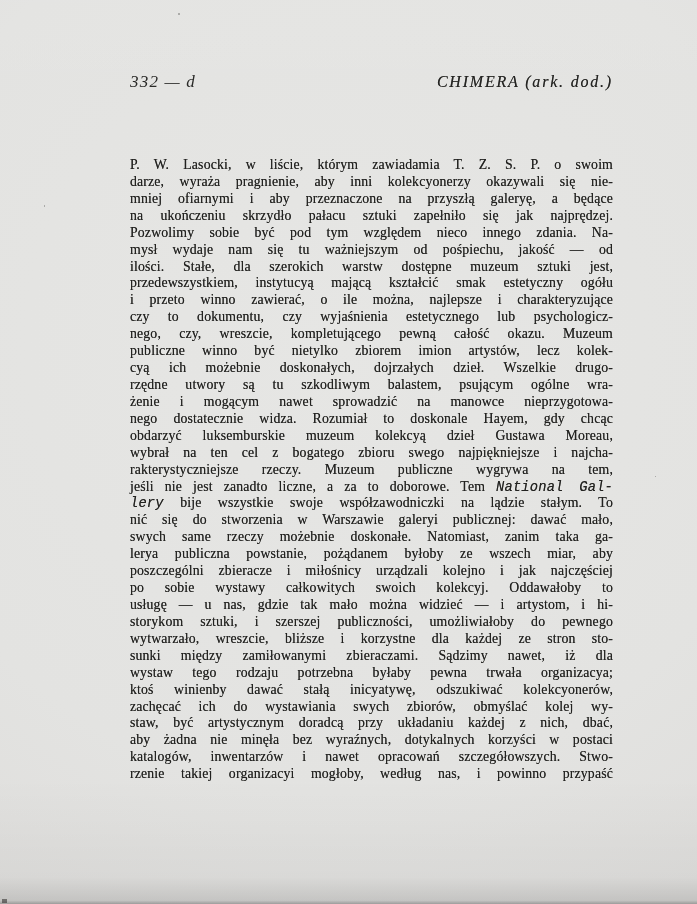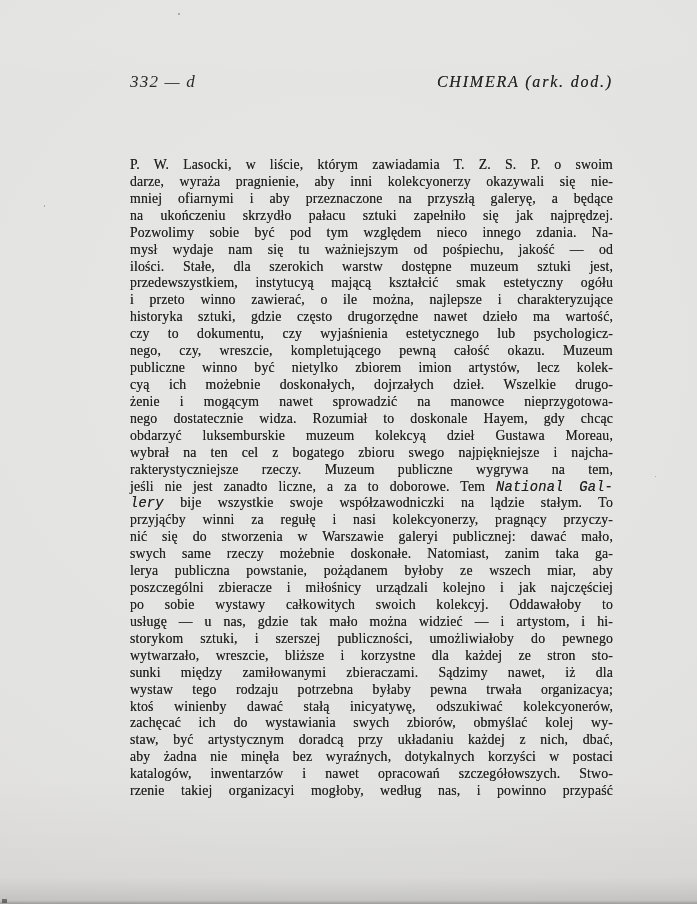--- a/index.html
+++ b/index.html
@@ -103,33 +103,32 @@
   <div class="textblock">
       <div class="line"><span>P. W. Lasocki, w liście, którym zawiadamia T. Z. S. P. o swoim</span></div>
       <div class="line"><span>darze, wyraża pragnienie, aby inni kolekcyonerzy okazywali się nie-</span></div>
       <div class="line"><span>mniej ofiarnymi i aby przeznaczone na przyszłą galeryę, a będące</span></div>
       <div class="line"><span>na ukończeniu skrzydło pałacu sztuki zapełniło się jak najprędzej.</span></div>
       <div class="line"><span>Pozwolimy sobie być pod tym względem nieco innego zdania. Na-</span></div>
       <div class="line"><span>mysł wydaje nam się tu ważniejszym od pośpiechu, jakość — od</span></div>
       <div class="line"><span>ilości. Stałe, dla szerokich warstw dostępne muzeum sztuki jest,</span></div>
       <div class="line"><span>przedewszystkiem, instytucyą mającą kształcić smak estetyczny ogółu</span></div>
       <div class="line"><span>i przeto winno zawierać, o ile można, najlepsze i charakteryzujące</span></div>
-      <div class="line"><span>historyka sztuki, gdzie często drugorzędne nawet dzieło ma wartość,</span></div>
       <div class="line"><span>czy to dokumentu, czy wyjaśnienia estetycznego lub psychologicz-</span></div>
       <div class="line"><span>nego, czy, wreszcie, kompletującego pewną całość okazu. Muzeum</span></div>
       <div class="line"><span>publiczne winno być nietylko zbiorem imion artystów, lecz kolek-</span></div>
       <div class="line"><span>cyą ich możebnie doskonałych, dojrzałych dzieł. Wszelkie drugo-</span></div>
+      <div class="line"><span>rzędne utwory są tu szkodliwym balastem, psującym ogólne wra-</span></div>
       <div class="line"><span>żenie i mogącym nawet sprowadzić na manowce nieprzygotowa-</span></div>
       <div class="line"><span>nego dostatecznie widza. Rozumiał to doskonale Hayem, gdy chcąc</span></div>
       <div class="line"><span>obdarzyć luksemburskie muzeum kolekcyą dzieł Gustawa Moreau,</span></div>
       <div class="line"><span>wybrał na ten cel z bogatego zbioru swego najpiękniejsze i najcha-</span></div>
       <div class="line"><span>rakterystyczniejsze rzeczy. Muzeum publiczne wygrywa na tem,</span></div>
       <div class="line"><span>jeśli nie jest zanadto liczne, a za to doborowe. Tem </span><span class="it">National Gal-</span></div>
       <div class="line"><span class="it">lery</span><span> bije wszystkie swoje współzawodniczki na lądzie stałym. To</span></div>
-      <div class="line"><span>przyjąćby winni za regułę i nasi kolekcyonerzy, pragnący przyczy-</span></div>
       <div class="line"><span>nić się do stworzenia w Warszawie galeryi publicznej: dawać mało,</span></div>
       <div class="line"><span>swych same rzeczy możebnie doskonałe. Natomiast, zanim taka ga-</span></div>
       <div class="line"><span>lerya publiczna powstanie, pożądanem byłoby ze wszech miar, aby</span></div>
       <div class="line"><span>poszczególni zbieracze i miłośnicy urządzali kolejno i jak najczęściej</span></div>
       <div class="line"><span>po sobie wystawy całkowitych swoich kolekcyj. Oddawałoby to</span></div>
       <div class="line"><span>usługę — u nas, gdzie tak mało można widzieć — i artystom, i hi-</span></div>
       <div class="line"><span>storykom sztuki, i szerszej publiczności, umożliwiałoby do pewnego</span></div>
       <div class="line"><span>wytwarzało, wreszcie, bliższe i korzystne dla każdej ze stron sto-</span></div>
       <div class="line"><span>sunki między zamiłowanymi zbieraczami. Sądzimy nawet, iż dla</span></div>
       <div class="line"><span>wystaw tego rodzaju potrzebna byłaby pewna trwała organizacya;</span></div>

